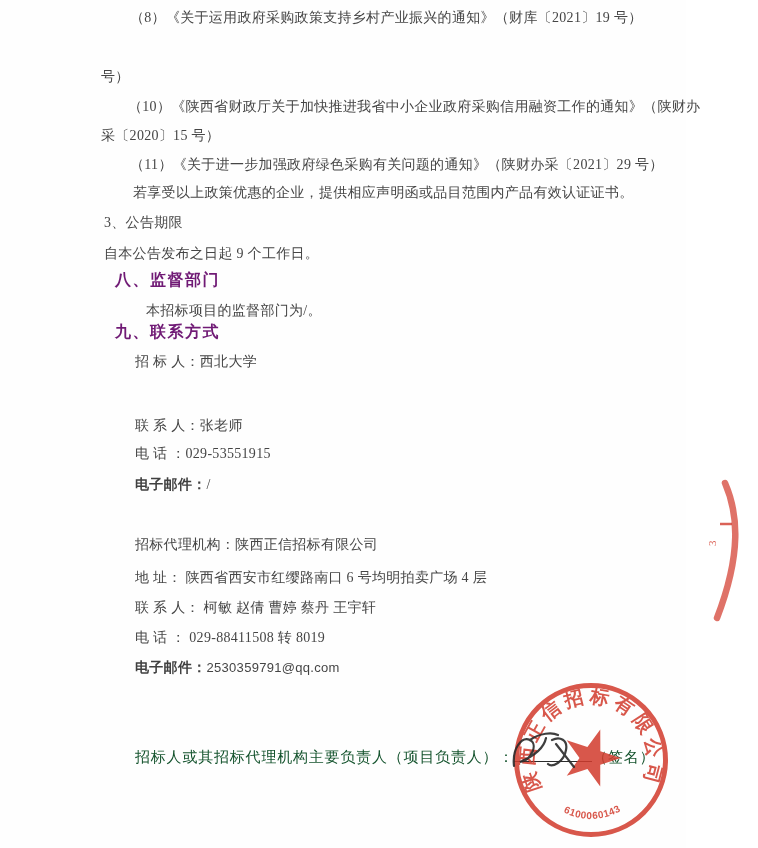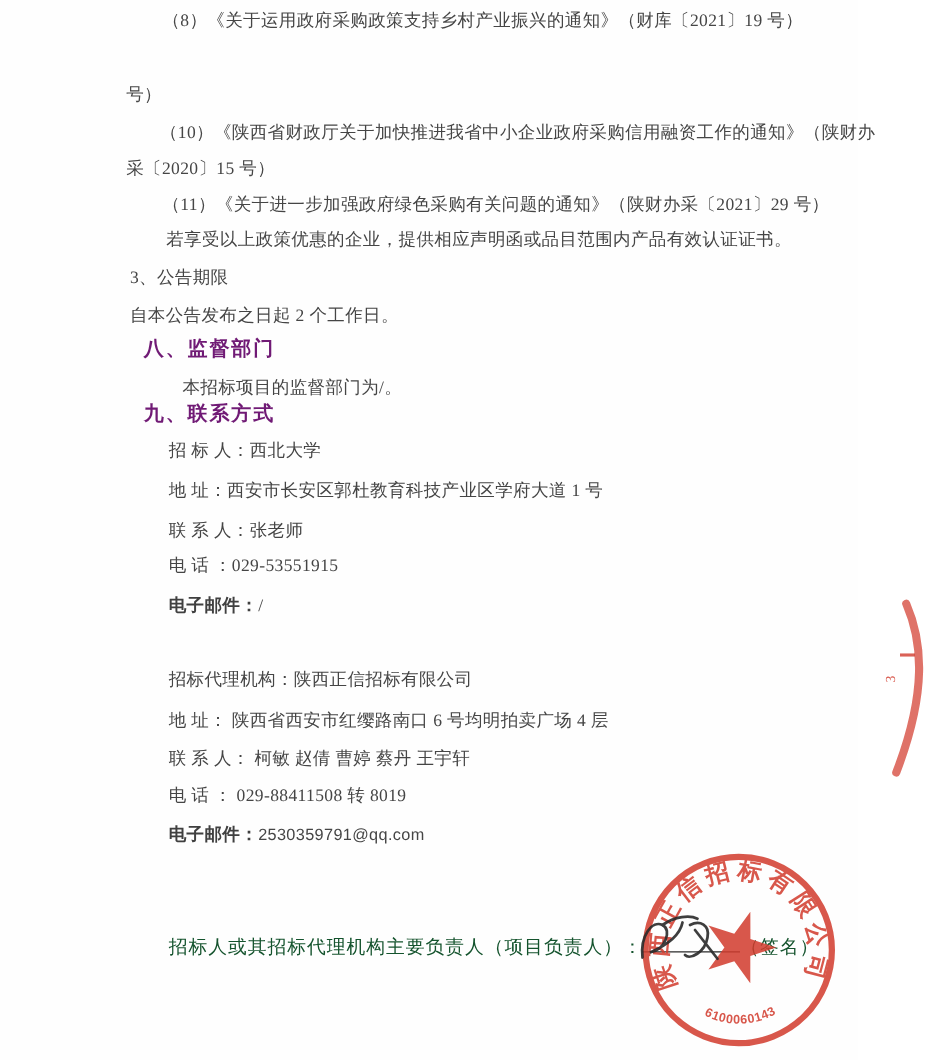--- a/index.html
+++ b/index.html
@@ -38,29 +38,28 @@
 <div class="page">
 
   <div class="line" style="top:8px;left:130px">（8）《关于运用政府采购政策支持乡村产业振兴的通知》（财库〔2021〕19 号）</div>
   <div class="line" style="top:67px;left:101px">号）</div>
   <div class="line" style="top:97px;left:128px">（10）《陕西省财政厅关于加快推进我省中小企业政府采购信用融资工作的通知》（陕财办</div>
   <div class="line" style="top:126px;left:101px">采〔2020〕15 号）</div>
   <div class="line" style="top:155px;left:130px">（11）《关于进一步加强政府绿色采购有关问题的通知》（陕财办采〔2021〕29 号）</div>
   <div class="line" style="top:183px;left:133px">若享受以上政策优惠的企业，提供相应声明函或品目范围内产品有效认证证书。</div>
 
   <div class="line" style="top:213px;left:104px">3、公告期限</div>
-  <div class="line" style="top:244px;left:104px">自本公告发布之日起 2 个工作日。</div>
+  <div class="line" style="top:244px;left:104px">自本公告发布之日起 9 个工作日。</div>
 
   <div class="line heading" style="top:270px;left:115px">八、监督部门</div>
   <div class="line" style="top:301px;left:146px">本招标项目的监督部门为/。</div>
 
   <div class="line heading" style="top:322px;left:115px">九、联系方式</div>
 
   <div class="line" style="top:352px;left:135px">招 标 人：西北大学</div>
-  <div class="line" style="top:384px;left:135px">地  址：西安市长安区郭杜教育科技产业区学府大道 1 号</div>
   <div class="line" style="top:416px;left:135px">联 系 人：张老师</div>
   <div class="line" style="top:444px;left:135px">电  话 ：029-53551915</div>
   <div class="line" style="top:474px;left:135px">
     <span class="bold-label">电子邮件：</span><span>/</span>
   </div>
 
   <div class="line" style="top:535px;left:135px">招标代理机构：陕西正信招标有限公司</div>
   <div class="line" style="top:568px;left:135px">地  址：  陕西省西安市红缨路南口 6 号均明拍卖广场 4 层</div>
   <div class="line" style="top:598px;left:135px">联 系 人：  柯敏 赵倩 曹婷 蔡丹 王宇轩</div>
   <div class="line" style="top:628px;left:135px">电  话 ：  029-88411508 转 8019</div>

